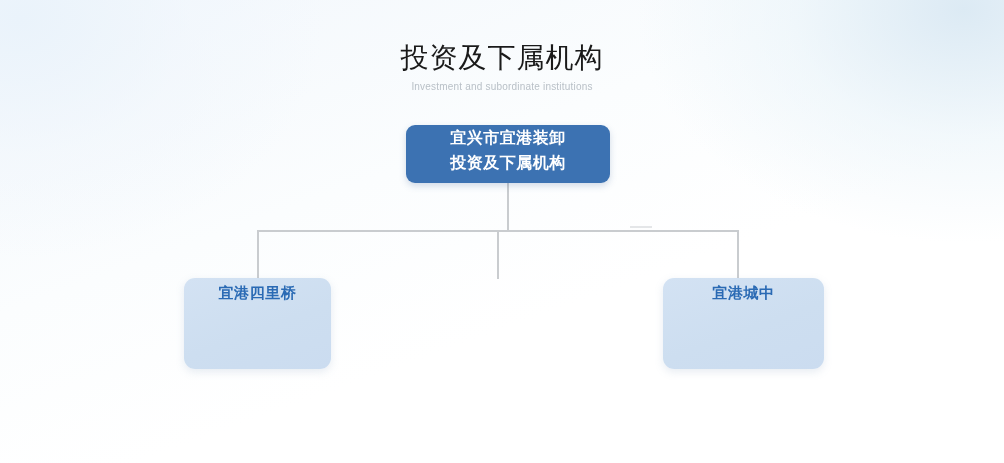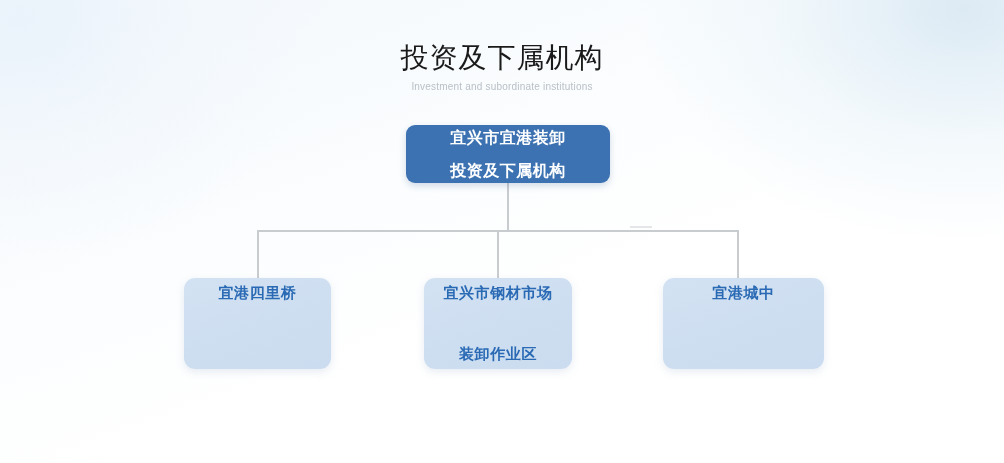--- a/index.html
+++ b/index.html
@@ -67,21 +67,21 @@
   .line-h { height: 2px; }
   .line-faint { background: #e4e6e8; }
 
   
   .node {
     position: absolute;
     box-sizing: border-box;
     display: flex;
     flex-direction: column;
     align-items: center;
-    justify-content: space-between;
+    justify-content: flex-start;
     text-align: center;
   }
 
   .node-root {
     left: 406px;
     top: 125px;
     width: 204px;
     height: 58px;
     border-radius: 9px;
     background: #3c72b2;
@@ -94,20 +94,21 @@
     line-height: 25px;
     letter-spacing: 0.5px;
   }
 
   .node-child {
     top: 278px;
     height: 91px;
     border-radius: 11px;
     background: linear-gradient(160deg, #d3e2f3 0%, #cddef0 55%, #cbdcf0 100%);
     box-shadow: 0 3px 8px rgba(120, 150, 185, 0.18);
+    gap: 24px;
   }
   .node-child .node-line {
     color: #2a6ab4;
     font-size: 15px;
     font-weight: bold;
     line-height: 30px;
     letter-spacing: 0.6px;
   }
 
   .child-0 { left: 184px; width: 147px; }
@@ -139,22 +140,18 @@
 
   <div class="node node-root">
     <div class="node-line">宜兴市宜港装卸</div>
     <div class="node-line">投资及下属机构</div>
   </div>
 
   <div class="node node-child child-0">
     <div class="node-line">宜港四里桥</div>
   </div>
 
-  <div class="node node-child child-1">
-    <div class="node-line">宜兴市钢材市场</div>
-    <div class="node-line">装卸作业区</div>
-  </div>
 
   <div class="node node-child child-2">
     <div class="node-line">宜港城中</div>
   </div>
 
 </div>
 
 </body></html>

